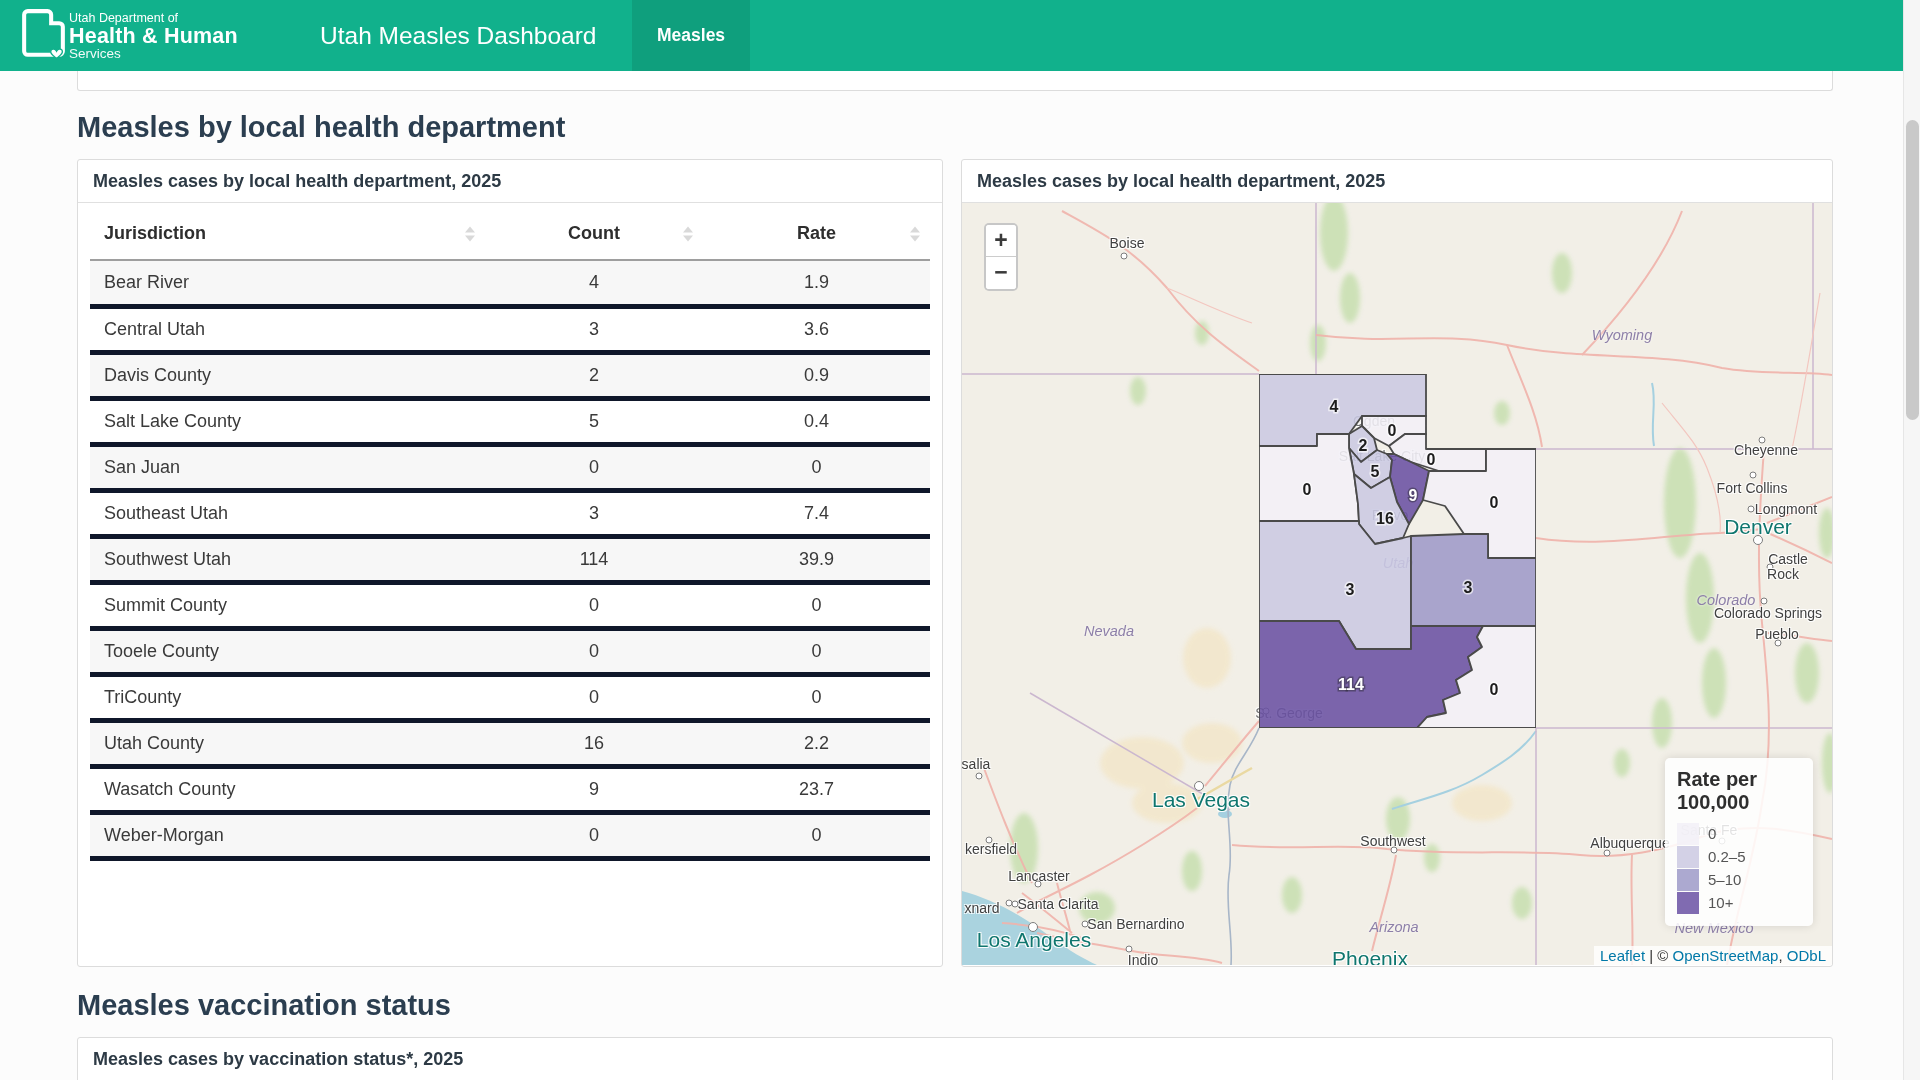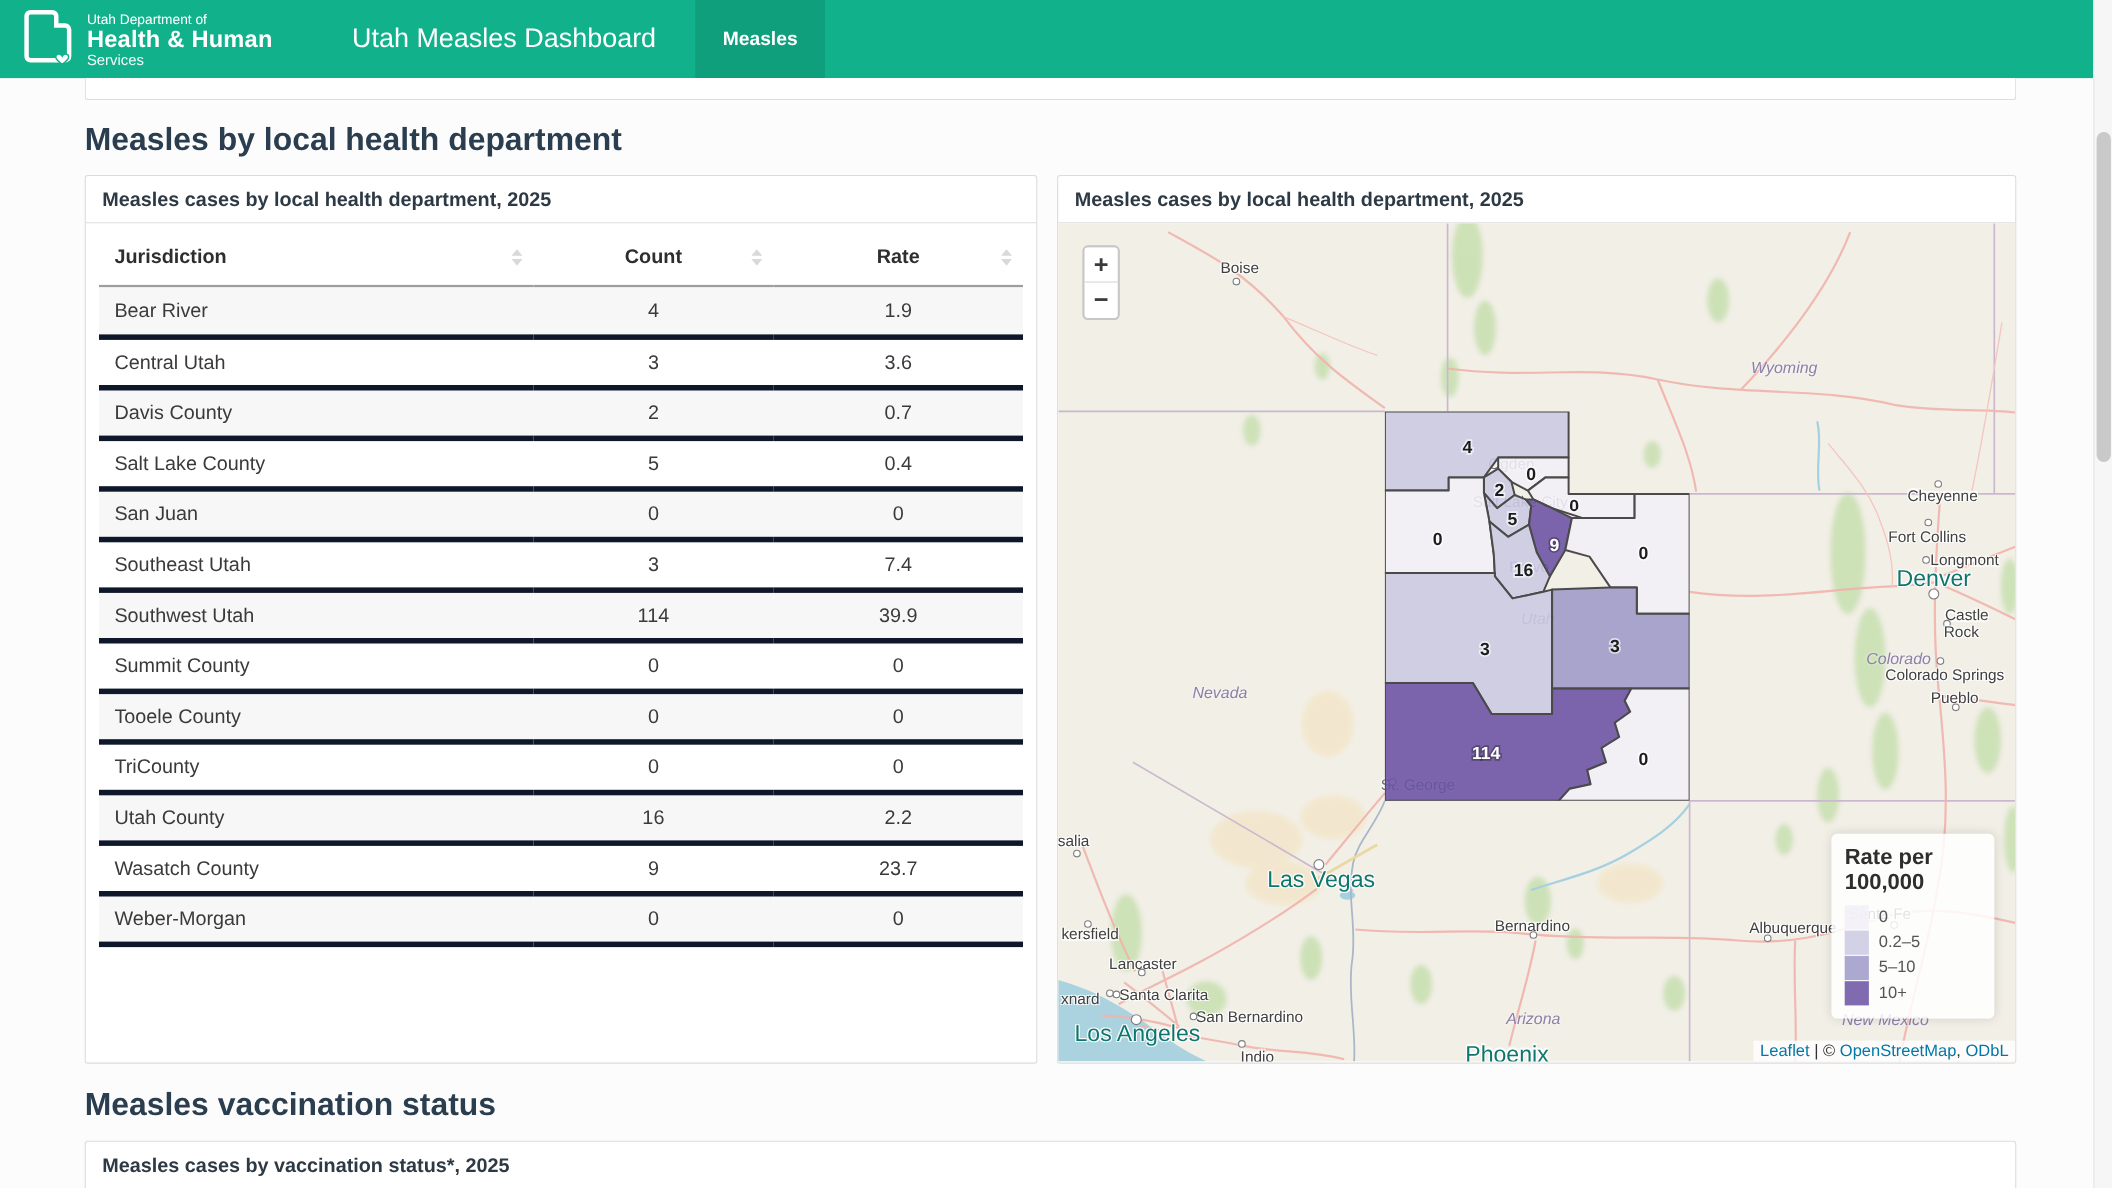--- a/index.html
+++ b/index.html
@@ -2,21 +2,21 @@
 <html><head>
 <meta charset="utf-8">
 <style>
   * { box-sizing: border-box; margin: 0; padding: 0; }
   html,body { width:1920px; height:1080px; overflow:hidden; background:#fcfcfc;
     font-family:"Liberation Sans", sans-serif; }
   .viewport { position:relative; width:1920px; height:1080px; overflow:hidden; }
 
   
   .app-header { position:absolute; left:0; top:0; width:1903px; height:71px; background:#11b18c; }
-  .logo-wrap { position:absolute; left:21px; top:8px; display:flex; align-items:center; gap:13px; }
+  .logo-wrap { position:absolute; left:21px; top:8px; display:flex; align-items:center; gap:3px; }
   .logo-text { color:#fff; line-height:1.05; }
   .logo-text .l1 { font-size:12.5px; font-weight:400; }
   .logo-text .l2 { font-size:21.5px; font-weight:700; letter-spacing:.2px; }
   .logo-text .l3 { font-size:13.5px; font-weight:400; opacity:.95; }
   .app-title { position:absolute; left:320px; top:0; height:71px; display:flex; align-items:center;
     color:#fff; font-size:24.5px; font-weight:400; }
   .tab { position:absolute; left:632px; top:0; height:71px; padding:0 25px; display:flex; align-items:center;
     background:rgba(0,0,0,0.10); color:#fff; font-size:17.5px; font-weight:700; cursor:pointer; }
 
   
@@ -158,21 +158,21 @@
               <td class="c-num">1.9</td>
             </tr>
             <tr>
               <td class="c-jur">Central Utah</td>
               <td class="c-num">3</td>
               <td class="c-num">3.6</td>
             </tr>
             <tr class="striped">
               <td class="c-jur">Davis County</td>
               <td class="c-num">2</td>
-              <td class="c-num">0.7</td>
+              <td class="c-num">0.9</td>
             </tr>
             <tr>
               <td class="c-jur">Salt Lake County</td>
               <td class="c-num">5</td>
               <td class="c-num">0.4</td>
             </tr>
             <tr class="striped">
               <td class="c-jur">San Juan</td>
               <td class="c-num">0</td>
               <td class="c-num">0</td>
@@ -380,21 +380,21 @@
             <span class="city-label" style="left: 20px; top: 705px;">xnard</span>
             <span class="city-marker" style="left: 47px; top: 700px;"></span>
             <span class="city-label" style="left: 96px; top: 701px;">Santa Clarita</span>
             <span class="city-marker" style="left: 53px; top: 701px;"></span>
             <span class="city-label" style="left: 174px; top: 721px;">San Bernardino</span>
             <span class="city-marker" style="left: 123px; top: 721px;"></span>
             <span class="city-label lg" style="left: 72px; top: 737px;">Los Angeles</span>
             <span class="city-marker lg" style="left: 71px; top: 724px;"></span>
             <span class="city-label" style="left: 181px; top: 757px;">Indio</span>
             <span class="city-marker" style="left: 167px; top: 746px;"></span>
-            <span class="city-label" style="left: 431px; top: 638px;">Bernardino</span>
+            <span class="city-label" style="left: 431px; top: 638px;">Southwest</span>
             <span class="city-marker" style="left: 432px; top: 647px;"></span>
             <span class="city-label lg" style="left: 408px; top: 756px;">Phoenix</span>
             <span class="city-label" style="left: 668px; top: 640px;">Albuquerque</span>
             <span class="city-marker" style="left: 645px; top: 650px;"></span>
             <span class="city-label" style="left: 747px; top: 627px;">Santa Fe</span>
             <span class="city-marker" style="left: 760px; top: 638px;"></span>
             <span class="state-label" style="left: 660px; top: 120px;">Wyoming</span>
             <span class="state-label" style="left: 147px; top: 416px;">Nevada</span>
             <span class="state-label" style="left: 764px; top: 385px;">Colorado</span>
             <span class="state-label" style="left: 432px; top: 712px;">Arizona</span>

